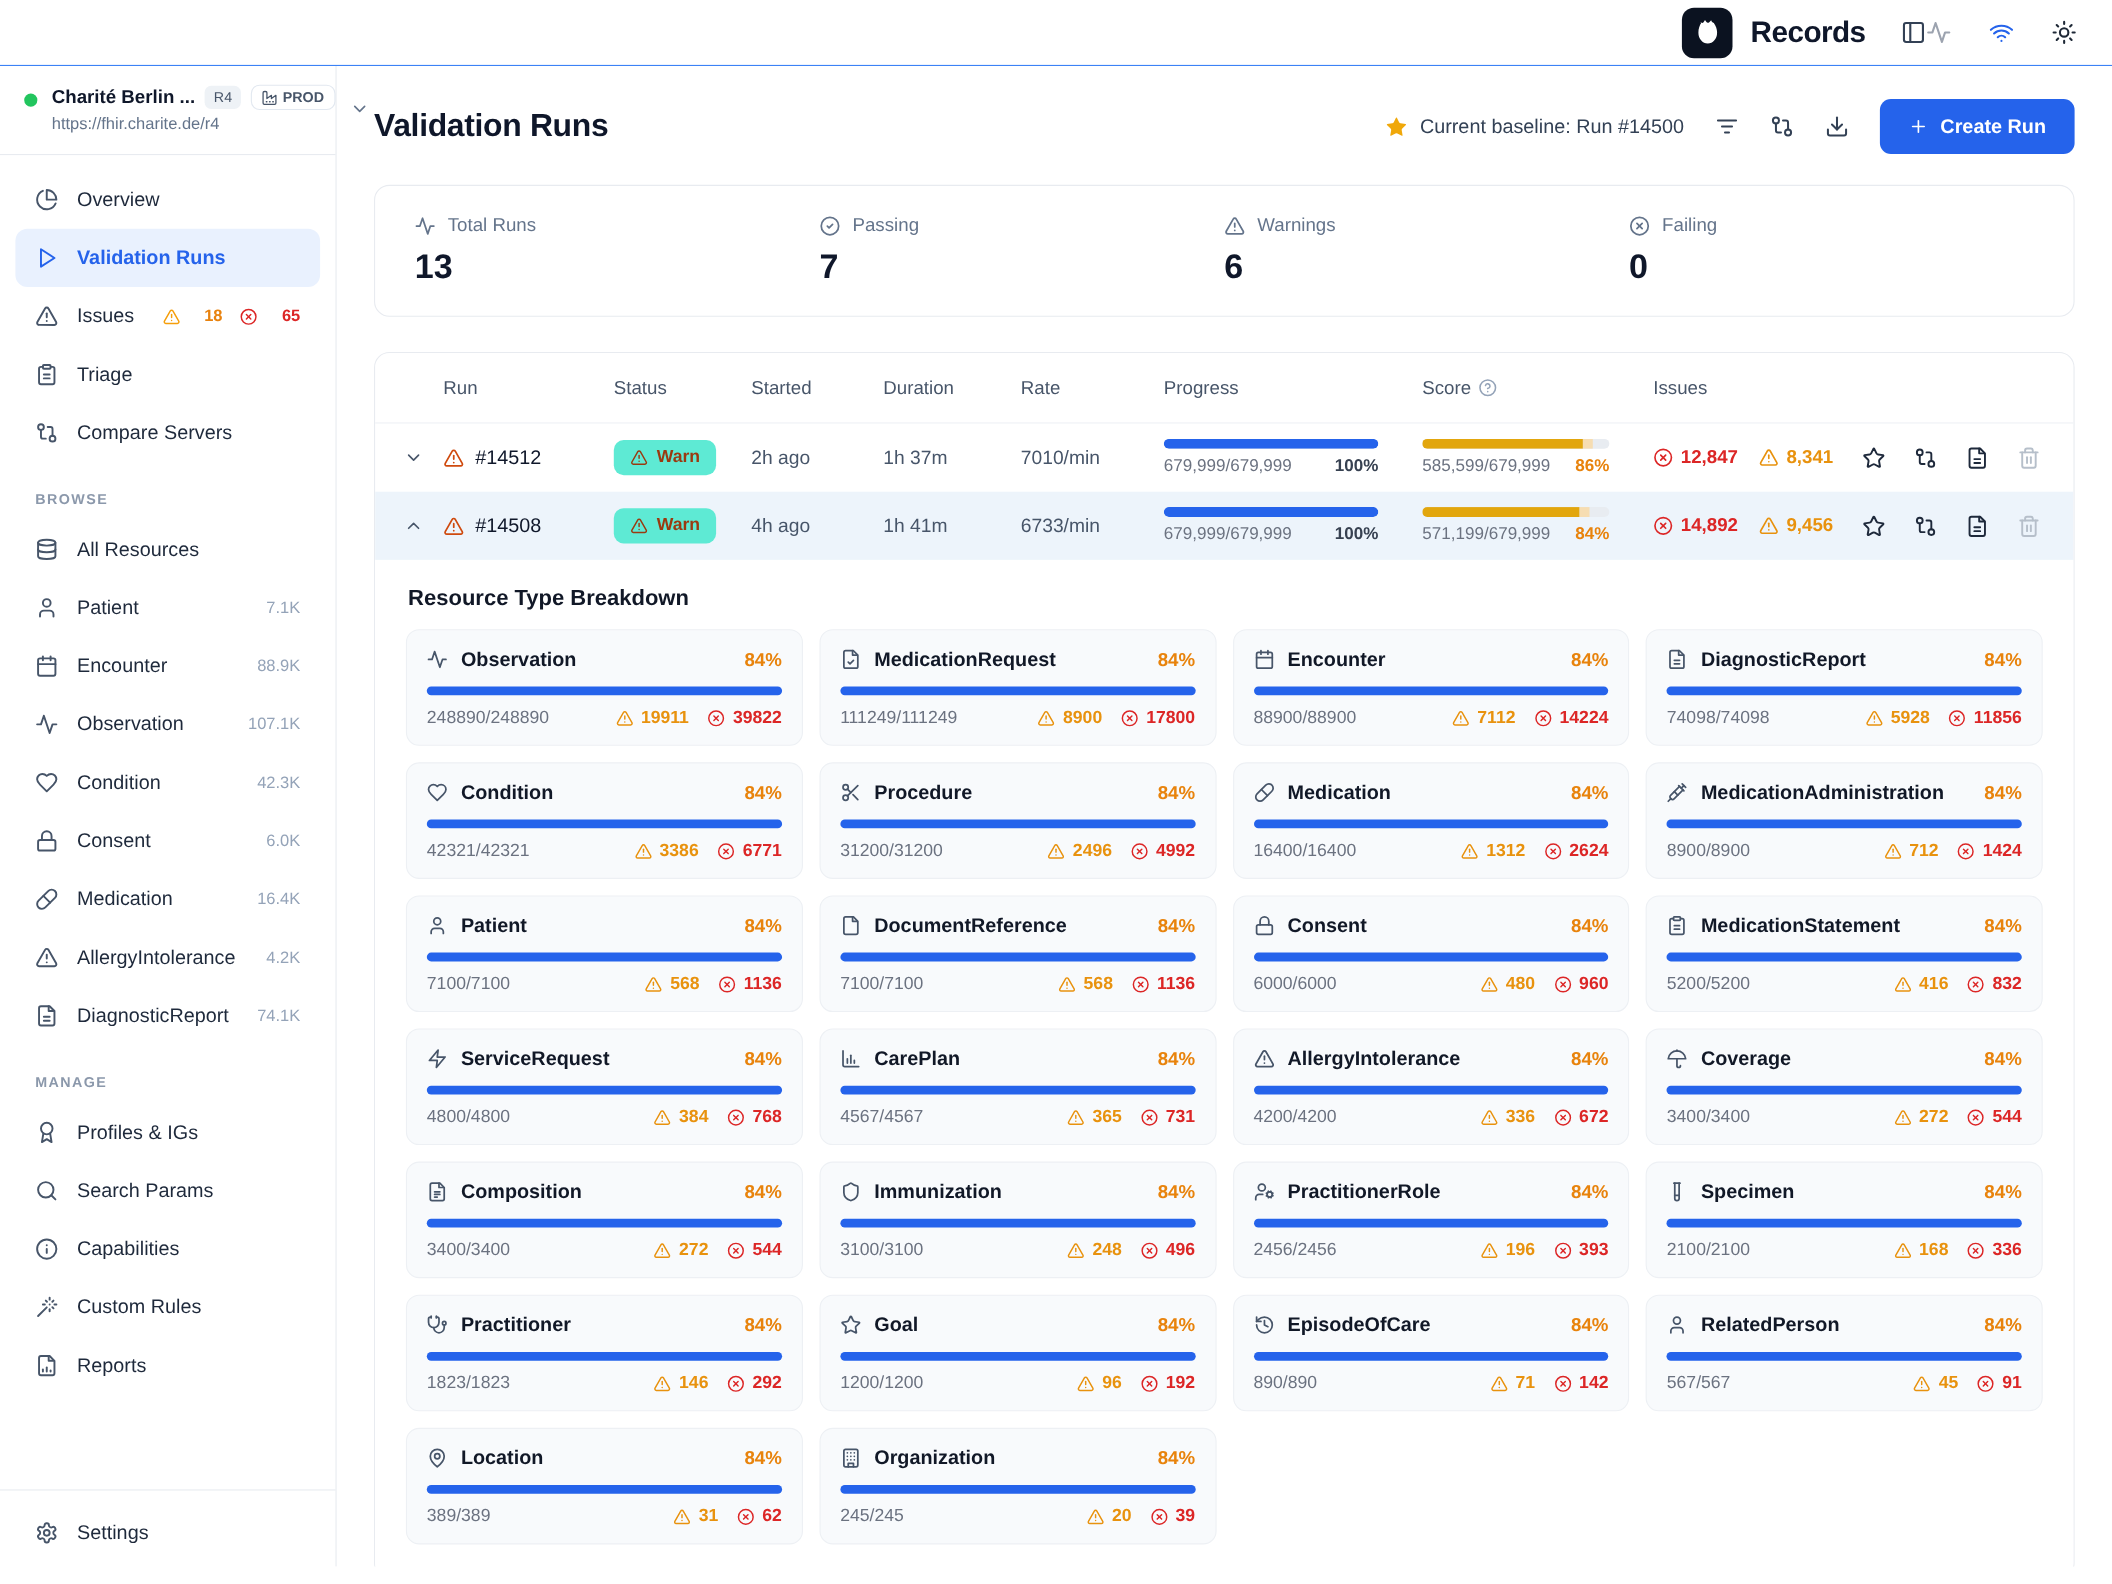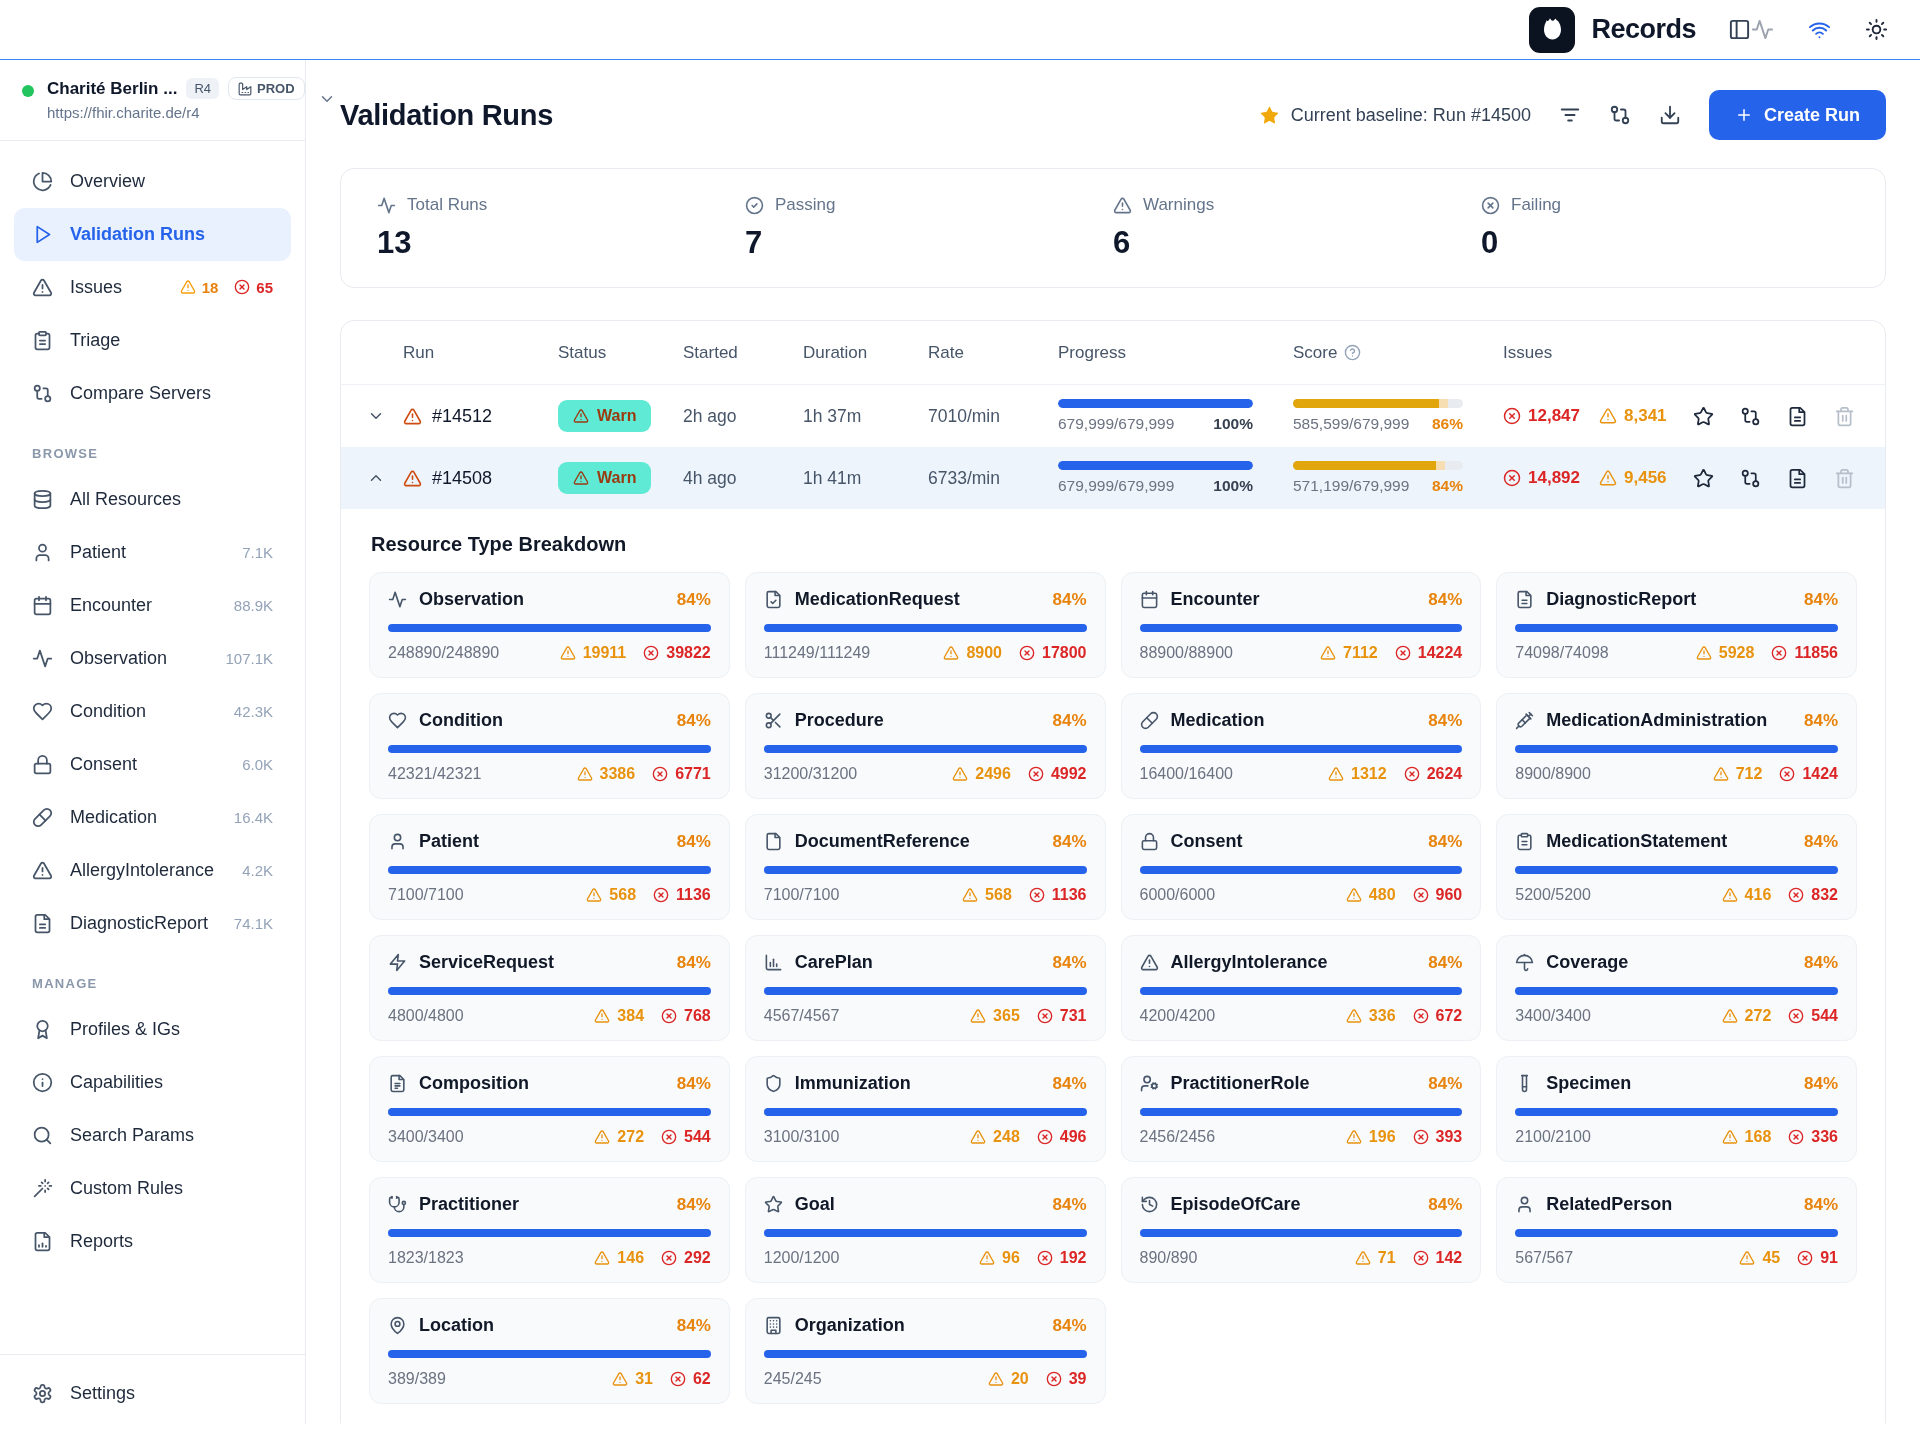--- a/index.html
+++ b/index.html
@@ -28,21 +28,21 @@
 .badge-prod{display:inline-flex;align-items:center;gap:5px;font-size:13px;font-weight:700;color:#475569;border:1px solid #e2e8f0;padding:3px 9px;border-radius:8px;background:#fff}
 .badge-prod .ic{width:14px;height:14px}
 .server-url{font-size:15px;color:#64748b;margin-top:4px}
 .server-chev{width:18px;height:18px;color:#64748b;margin-top:13px;margin-left:auto}
 nav{padding:14px 14px 0;flex:1;overflow:hidden}
 .nav-item{display:flex;align-items:center;gap:17px;padding:0 18px;height:53px;border-radius:11px;font-size:18px;color:#1e293b;cursor:pointer}
 .nav-item .ic{width:21px;height:21px;color:#475569}
 .nav-item.active{background:#e9f1fe;color:#2563eb;font-weight:700}
 .nav-item.active .ic{color:#2563eb}
 .nav-badges{margin-left:auto;display:flex;gap:16px;align-items:center}
-.nav-badge{display:flex;align-items:flex-start;gap:6px;font-size:15px;font-weight:700}
+.nav-badge{display:flex;align-items:flex-end;gap:22px;font-size:15px;font-weight:700}
 .nav-badge .ic{width:16px;height:16px}
 .nav-badge.w{color:#e8820e}.nav-badge.w .ic{color:#f59e0b}
 .nav-badge.e{color:#dc2626}.nav-badge.e .ic{color:#dc2626}
 .count{margin-left:auto;font-size:15px;color:#94a3b8}
 .section-h{font-size:13px;font-weight:700;letter-spacing:1.3px;color:#8b98ab;padding:0 18px;margin:26px 0 12px}
 .sidebar-bottom{border-top:1px solid #e8ebf0;padding:12px 14px 4px}
 
 .main{flex:1;overflow:hidden;display:flex;flex-direction:column}
 .page-head{display:flex;align-items:center;justify-content:space-between;padding:30px 34px 28px}
 .page-title{font-size:29px;font-weight:700;letter-spacing:-.3px}
@@ -356,35 +356,35 @@
             <svg viewBox="0 0 24 24" fill="none" stroke="currentColor" stroke-width="2" stroke-linecap="round" stroke-linejoin="round">
               <circle cx="12" cy="8" r="6"></circle>
               <path d="M15.5 13 17 22l-5-3-5 3 1.5-9"></path>
             </svg>
           </i>
           <span>Profiles &amp; IGs</span>
         </div>
         <div class="nav-item">
           <i class="ic">
             <svg viewBox="0 0 24 24" fill="none" stroke="currentColor" stroke-width="2" stroke-linecap="round" stroke-linejoin="round">
+              <circle cx="11" cy="11" r="8"></circle>
+              <path d="m21 21-4.3-4.3"></path>
+            </svg>
+          </i>
+          <span>Search Params</span>
+        </div>
+        <div class="nav-item">
+          <i class="ic">
+            <svg viewBox="0 0 24 24" fill="none" stroke="currentColor" stroke-width="2" stroke-linecap="round" stroke-linejoin="round">
               <circle cx="12" cy="12" r="10"></circle>
               <path d="M12 16v-4"></path>
               <path d="M12 8h.01"></path>
             </svg>
           </i>
           <span>Capabilities</span>
-        </div>
-        <div class="nav-item">
-          <i class="ic">
-            <svg viewBox="0 0 24 24" fill="none" stroke="currentColor" stroke-width="2" stroke-linecap="round" stroke-linejoin="round">
-              <circle cx="11" cy="11" r="8"></circle>
-              <path d="m21 21-4.3-4.3"></path>
-            </svg>
-          </i>
-          <span>Search Params</span>
         </div>
         <div class="nav-item">
           <i class="ic">
             <svg viewBox="0 0 24 24" fill="none" stroke="currentColor" stroke-width="2" stroke-linecap="round" stroke-linejoin="round">
               <path d="M15 4V2"></path>
               <path d="M15 16v-2"></path>
               <path d="M8 9h2"></path>
               <path d="M20 9h2"></path>
               <path d="m17.8 11.8 1.2 1.2"></path>
               <path d="M15 9h.01"></path>

